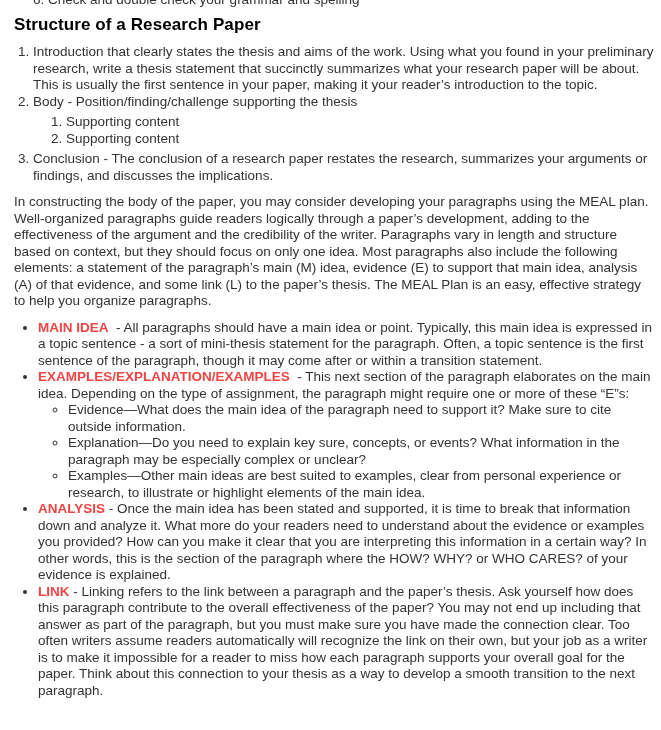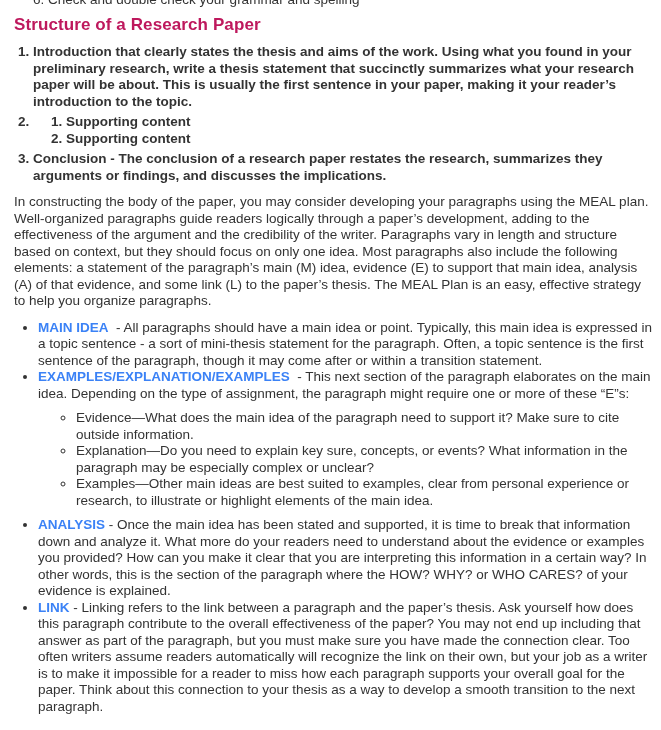--- a/index.html
+++ b/index.html
@@ -27,82 +27,82 @@
   }
   .cutoff-inner {
     margin-top: -8px;
     padding-left: 19px;
     white-space: nowrap;
   }
   .heading {
     font-size: 17px;
     line-height: 21px;
     font-weight: 700;
-    color: #be185d;
+    color: #000000;
     margin: 6px 0 9px 0;
     letter-spacing: 0.1px;
   }
   ol.olist {
     margin: 9px 0 10px 0;
     padding-left: 19px;
-    font-weight: bold;
   }
   ol.olist-nested {
     margin: 4px;
     padding-left: 29px;
   }
   ol li, ul li {
     margin: 0;
     padding: 0;
   }
   .para {
     margin: 0 0 10px 0;
   }
   ul.ulist {
     margin: 10px 0 0 0;
     padding-left: 24px;
     list-style-type: disc;
   }
   ul.ulist-nested {
-    margin: 8px;
+    margin: 0;
     padding-left: 30px;
     list-style-type: circle;
   }
   strong.term {
     font-weight: 700;
-    color: #3b82f6;
+    color: #ef4444;
   }
 </style>
 </head>
 <body>
 
 <div class="page">
 
   <div class="cutoff">
     <div class="cutoff-inner">6. Check and double check your grammar and spelling</div>
   </div>
 
   <h2 class="heading">Structure of a Research Paper</h2>
 
   <ol class="olist">
     <li>
       <span>Introduction that clearly states the thesis and aims of the work. Using what you found in your preliminary research, write a thesis statement that succinctly summarizes what your research paper will be about. This is usually the first sentence in your paper, making it your reader’s introduction to the topic.</span>
     </li>
     <li>
+      <span>Body - Position/finding/challenge supporting the thesis</span>
       <ol class="olist-nested">
         <li>
           <span>Supporting content</span>
         </li>
         <li>
           <span>Supporting content</span>
         </li>
       </ol>
     </li>
     <li>
-      <span>Conclusion - The conclusion of a research paper restates the research, summarizes they arguments or findings, and discusses the implications.</span>
+      <span>Conclusion - The conclusion of a research paper restates the research, summarizes your arguments or findings, and discusses the implications.</span>
     </li>
   </ol>
 
   <p class="para">In constructing the body of the paper, you may consider developing your paragraphs using the MEAL plan. Well-organized paragraphs guide readers logically through a paper’s development, adding to the effectiveness of the argument and the credibility of the writer. Paragraphs vary in length and structure based on context, but they should focus on only one idea. Most paragraphs also include the following elements: a statement of the paragraph’s main (M) idea, evidence (E) to support that main idea, analysis (A) of that evidence, and some link (L) to the paper’s thesis. The MEAL Plan is an easy, effective strategy to help you organize paragraphs.</p>
 
   <ul class="ulist">
     <li>
       <strong class="term">MAIN IDEA</strong><span>&nbsp; - All paragraphs should have a main idea or point. Typically, this main idea is expressed in a topic sentence - a sort of mini-thesis statement for the paragraph. Often, a topic sentence is the first sentence of the paragraph, though it may come after or within a transition statement.</span>
     </li>
     <li>

